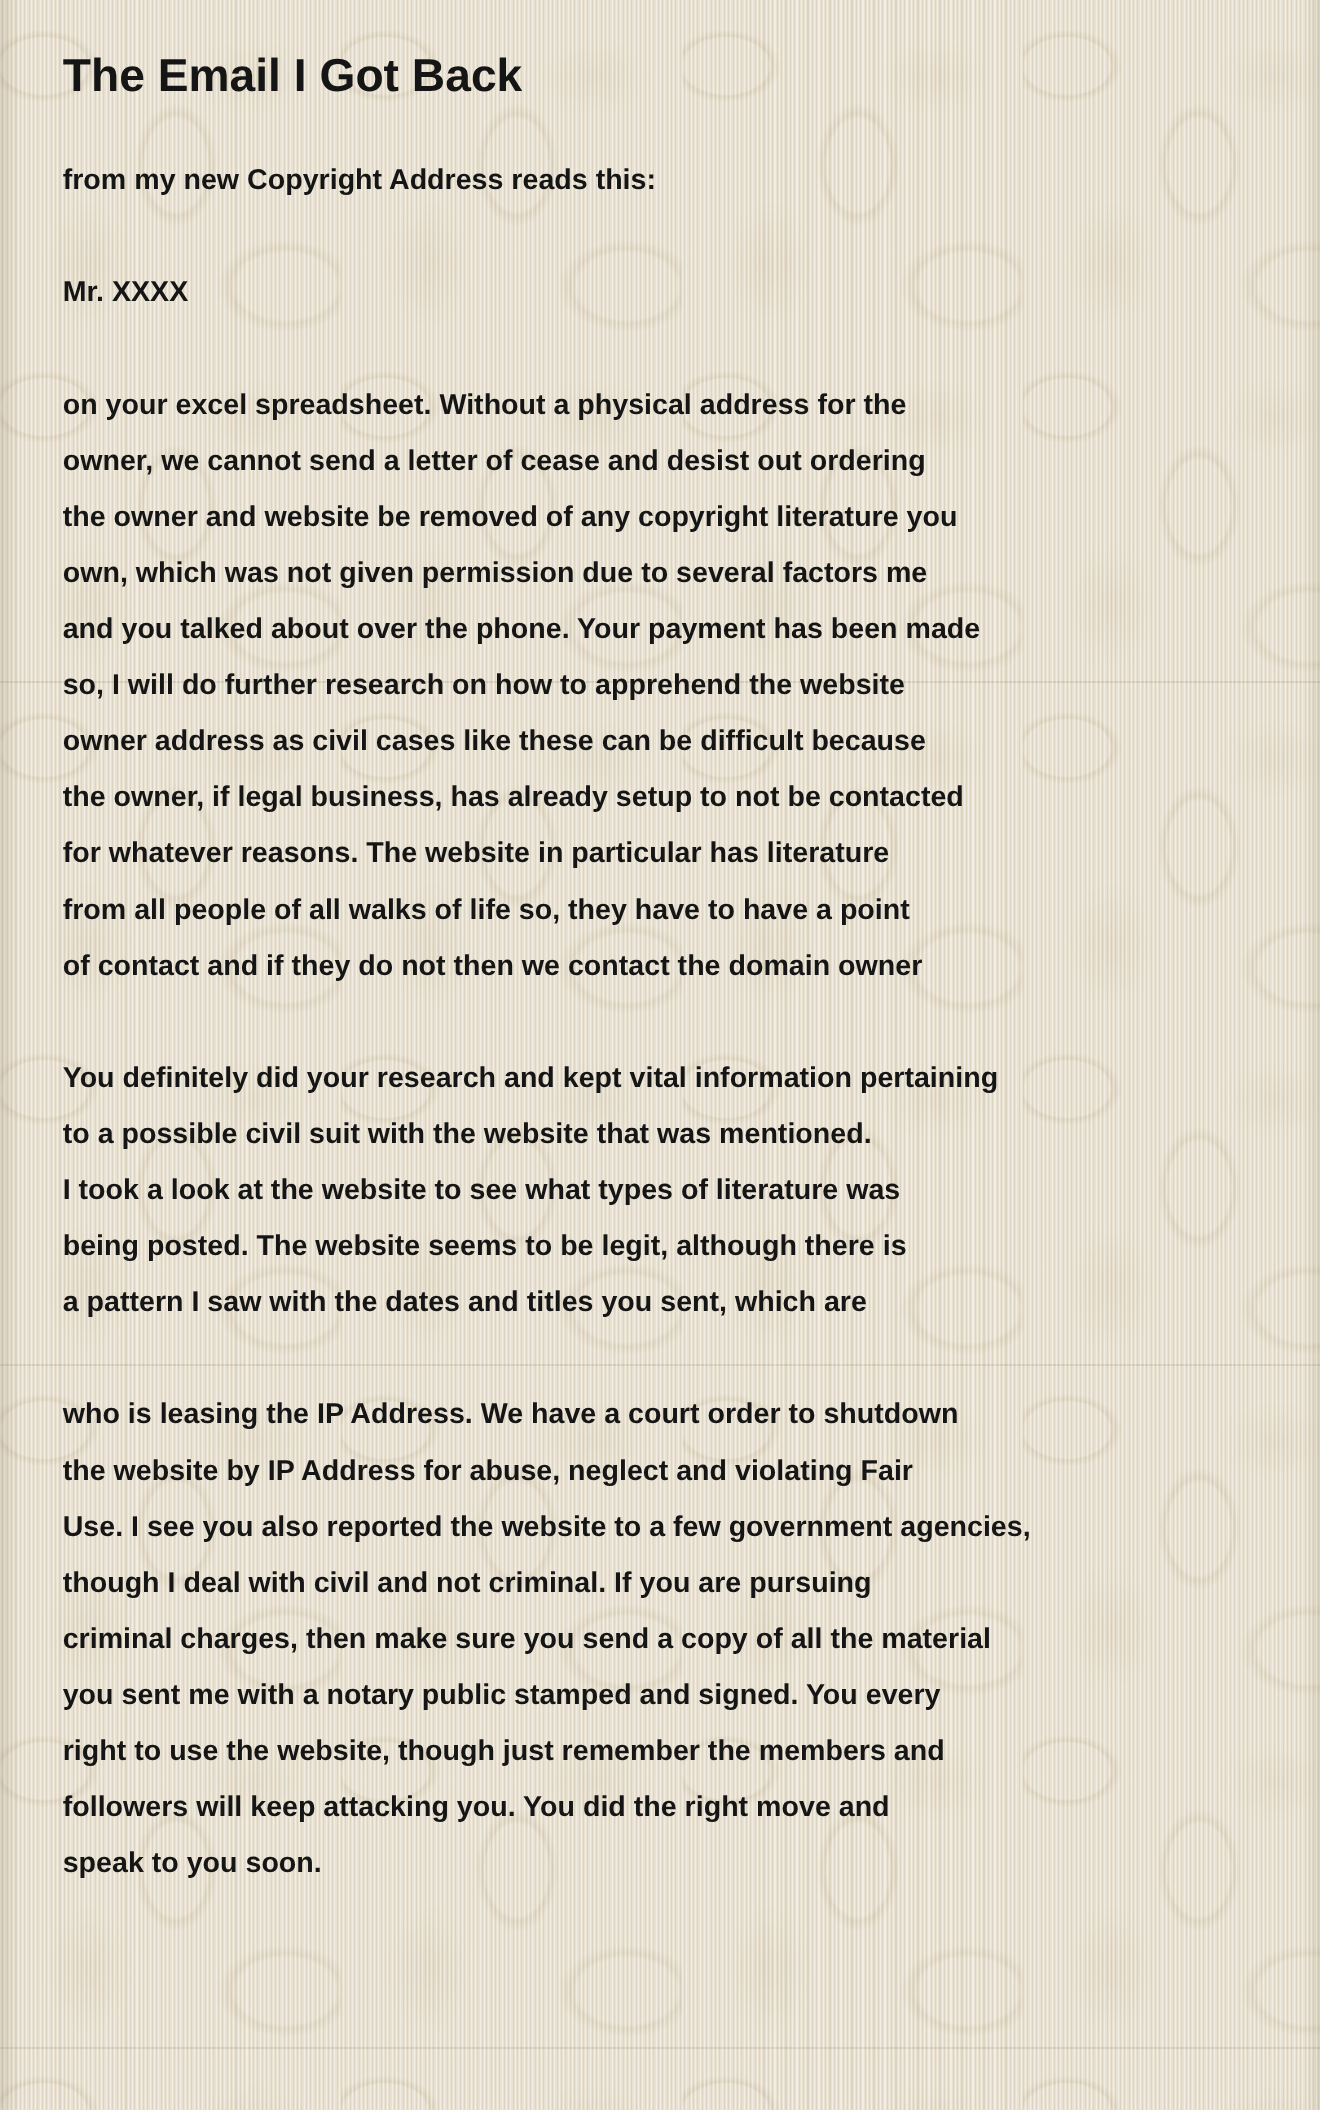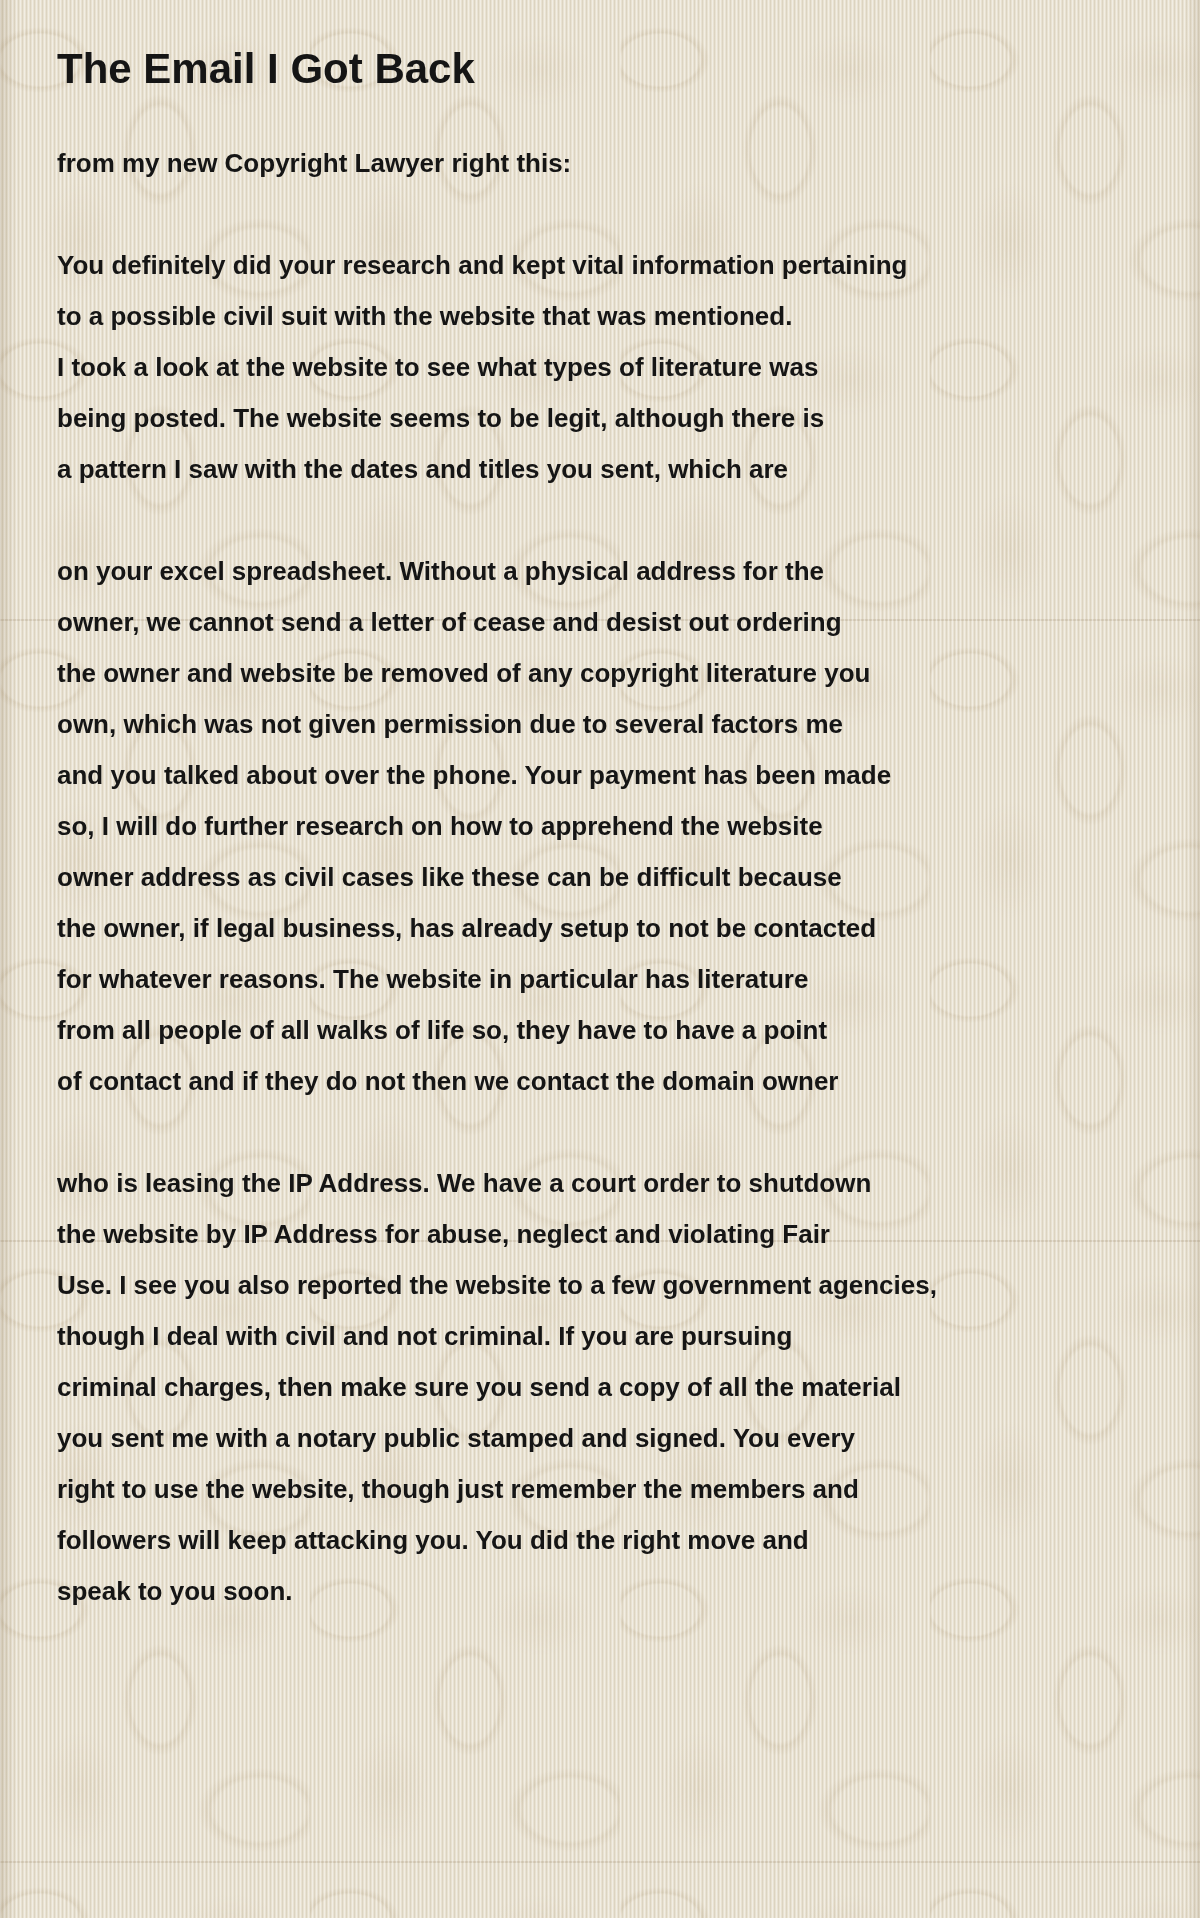--- a/index.html
+++ b/index.html
@@ -74,40 +74,41 @@
     font-style: italic;
     color: #262626;
   }
 </style>
 </head>
 <body>
 
 <div class="page">
   <h1 class="title">The Email I Got Back</h1>
 
-  <p class="subtitle">from my new Copyright Lawyer right this:</p>
+  <p class="subtitle">from my new Copyright Address reads this:</p>
 
-
-  <p class="para">You definitely did your research and kept vital information pertaining
-to a possible civil suit with the website that was mentioned.
-I took a look at the website to see what types of literature was
-being posted. The website seems to be legit, although there is
-a pattern I saw with the dates and titles you sent, which are</p>
+  <p class="salutation">Mr. XXXX</p>
 
   <p class="para">on your excel spreadsheet. Without a physical address for the
 owner, we cannot send a letter of cease and desist out ordering
 the owner and website be removed of any copyright literature you
 own, which was not given permission due to several factors me
 and you talked about over the phone. Your payment has been made
 so, I will do further research on how to apprehend the website
 owner address as civil cases like these can be difficult because
 the owner, if legal business, has already setup to not be contacted
 for whatever reasons. The website in particular has literature
 from all people of all walks of life so, they have to have a point
 of contact and if they do not then we contact the domain owner</p>
+
+  <p class="para">You definitely did your research and kept vital information pertaining
+to a possible civil suit with the website that was mentioned.
+I took a look at the website to see what types of literature was
+being posted. The website seems to be legit, although there is
+a pattern I saw with the dates and titles you sent, which are</p>
 
   <p class="para">who is leasing the IP Address. We have a court order to shutdown
 the website by IP Address for abuse, neglect and violating Fair
 Use. I see you also reported the website to a few government agencies,
 though I deal with civil and not criminal. If you are pursuing
 criminal charges, then make sure you send a copy of all the material
 you sent me with a notary public stamped and signed. You every
 right to use the website, though just remember the members and
 followers will keep attacking you. You did the right move and
 speak to you soon.</p>

